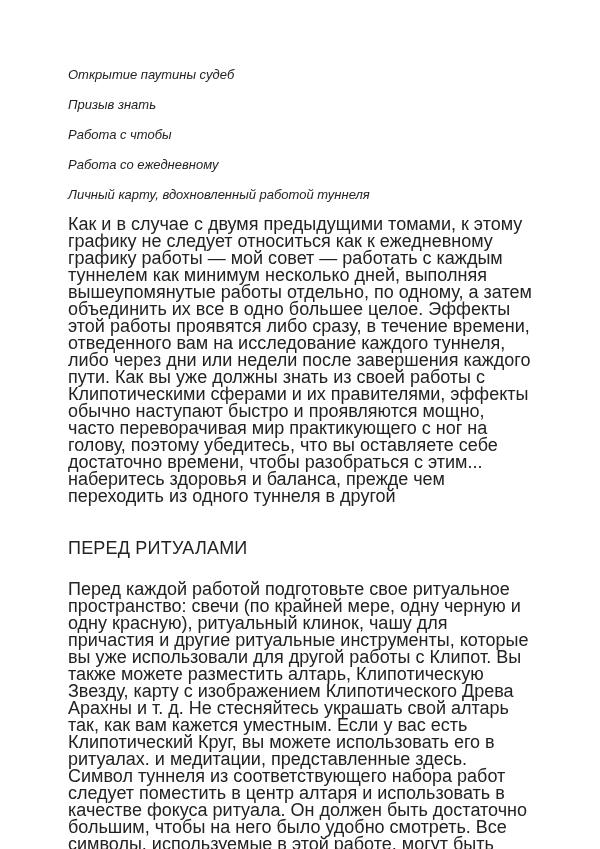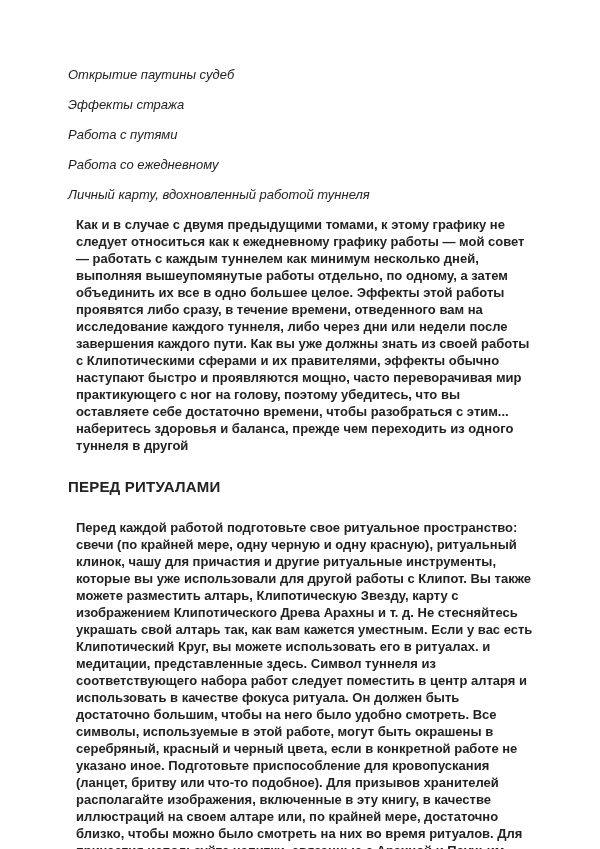--- a/index.html
+++ b/index.html
@@ -23,47 +23,46 @@
     left: 68px;
     width: 465px;
   }
   .intro-list p {
     font-style: italic;
     font-size: 13px;
     line-height: 17px;
     margin: 0 0 13px 0;
   }
   .body-para {
-    font-size: 13px;
+    font-size: 18px;
     line-height: 17px;
-    margin: 0 0 12px 8px;
+    margin: 0 0 12px 0;
     text-align: left;
-    font-weight: bold;
   }
   .section-heading {
-    font-size: 15px;
-    font-weight: 700;
+    font-size: 18px;
+    font-weight: 400;
     line-height: 17px;
-    margin: 24px 0 24px 0;
+    margin: 35px 0 24px 0;
     letter-spacing: 0.2px;
   }
   .intro-list {
     margin-bottom: 13px;
   }
 </style>
 </head>
 <body>
 
 <div class="page">
   <div class="content">
 
     <div class="intro-list">
       <p>Открытие паутины судеб</p>
-      <p>Эффекты стража</p>
-      <p>Работа с путями</p>
+      <p>Призыв знать</p>
+      <p>Работа с чтобы</p>
       <p>Работа со ежедневному</p>
       <p>Личный карту, вдохновленный работой туннеля</p>
     </div>
 
     <p class="body-para">Как и в случае с двумя предыдущими томами, к этому графику не следует относиться как к ежедневному графику работы — мой совет — работать с каждым туннелем как минимум несколько дней, выполняя вышеупомянутые работы отдельно, по одному, а затем объединить их все в одно большее целое. Эффекты этой работы проявятся либо сразу, в течение времени, отведенного вам на исследование каждого туннеля, либо через дни или недели после завершения каждого пути. Как вы уже должны знать из своей работы с Клипотическими сферами и их правителями, эффекты обычно наступают быстро и проявляются мощно, часто переворачивая мир практикующего с ног на голову, поэтому убедитесь, что вы оставляете себе достаточно времени, чтобы разобраться с этим... наберитесь здоровья и баланса, прежде чем переходить из одного туннеля в другой</p>
 
     <h2 class="section-heading">ПЕРЕД РИТУАЛАМИ</h2>
 
     <p class="body-para">Перед каждой работой подготовьте свое ритуальное пространство: свечи (по крайней мере, одну черную и одну красную), ритуальный клинок, чашу для причастия и другие ритуальные инструменты, которые вы уже использовали для другой работы с Клипот. Вы также можете разместить алтарь, Клипотическую Звезду, карту с изображением Клипотического Древа Арахны и т. д. Не стесняйтесь украшать свой алтарь так, как вам кажется уместным. Если у вас есть Клипотический Круг, вы можете использовать его в ритуалах. и медитации, представленные здесь. Символ туннеля из соответствующего набора работ следует поместить в центр алтаря и использовать в качестве фокуса ритуала. Он должен быть достаточно большим, чтобы на него было удобно смотреть. Все символы, используемые в этой работе, могут быть окрашены в серебряный, красный и черный цвета, если в конкретной работе не указано иное. Подготовьте приспособление для кровопускания (ланцет, бритву или что-то подобное). Для призывов хранителей располагайте изображения, включенные в эту книгу, в качестве иллюстраций на своем алтаре или, по крайней мере, достаточно близко, чтобы можно было смотреть на них во время ритуалов. Для причастия используйте напитки, связанные с Арахной и Паучьим течением, например абсент или вермут. Если по каким-либо причинам вы не можете употреблять алкоголь, замените его любым другим напитком зеленого или фиолетового цвета, возможно, с горьким вкусом.</p>
 

